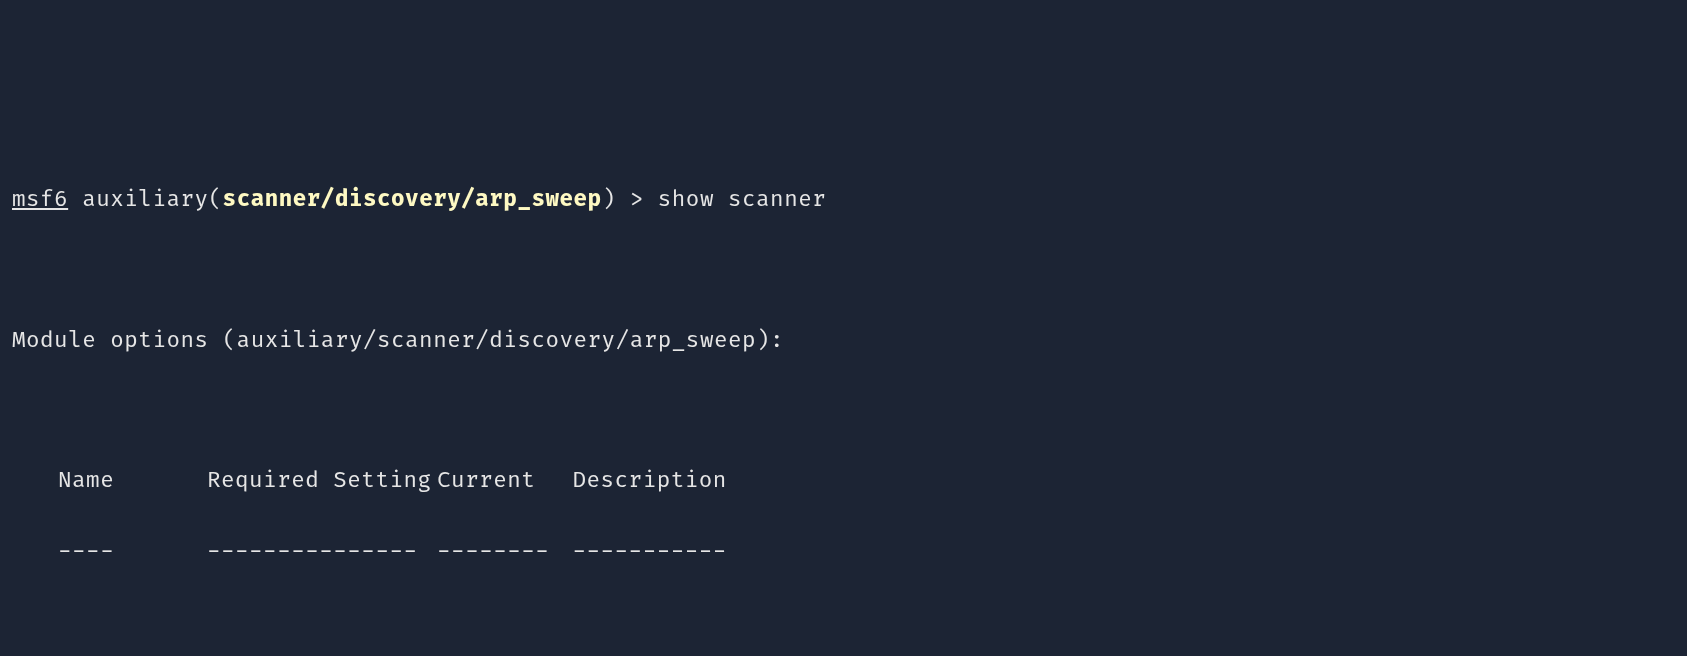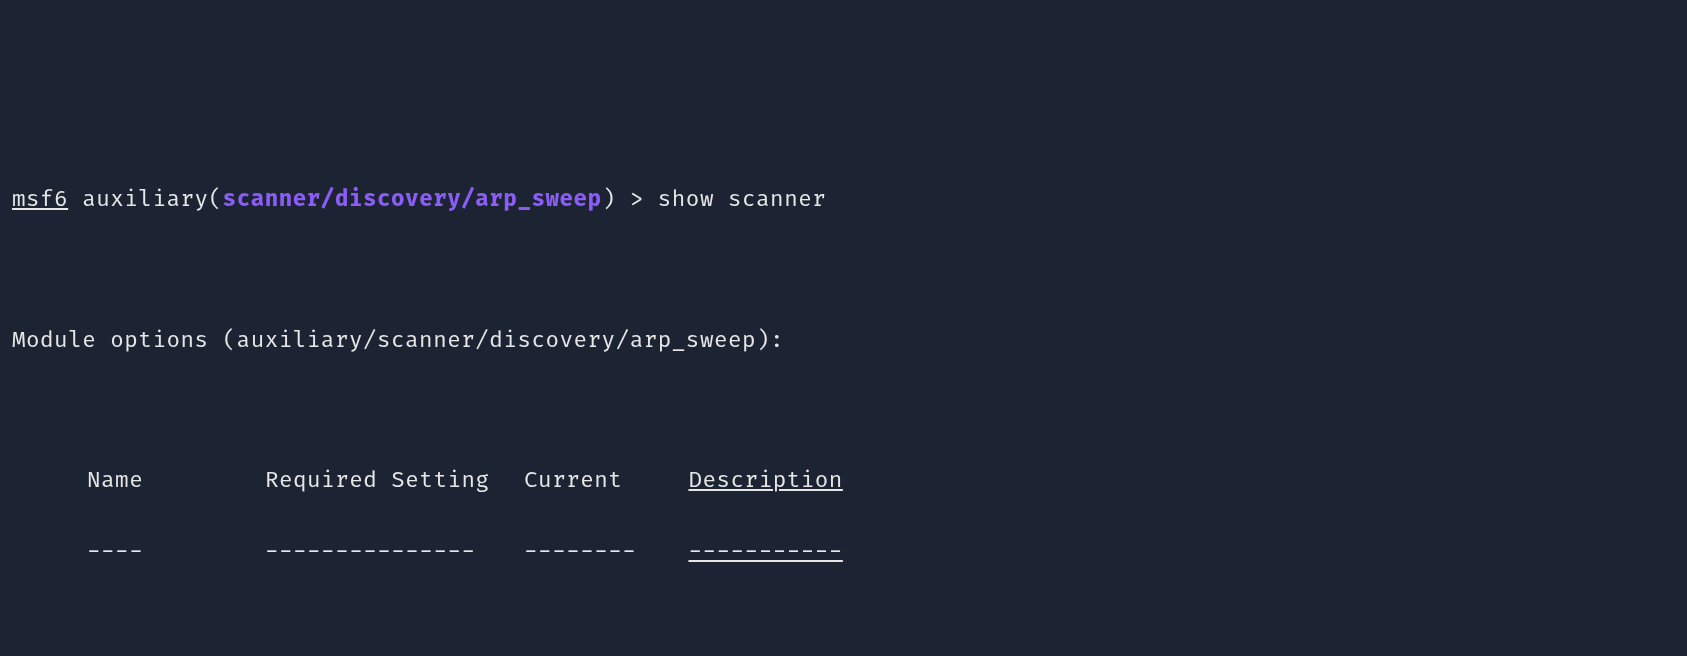--- a/index.html
+++ b/index.html
@@ -7,28 +7,28 @@
     background: #1c2434;
     color: #e6e6e6;
     font-family: "Fira Code", "Consolas", "Monaco", monospace;
     font-size: 22px;
     line-height: 1.6;
     padding: 6px 12px;
     white-space: pre;
     letter-spacing: 0.5px;
   }
   .prompt-underline { text-decoration: underline; }
-  .red-bold { color: #8b5cf6; font-weight: bold; }
+  .red-bold { color: #fef9c3; font-weight: bold; }
   .line { display: block; }
   .opt-line { padding-left: 3.4ch; }
-  .col { display: inline-block; vertical-align: top; white-space: pre-wrap; margin-left: 29px; }
+  .col { display: inline-block; vertical-align: top; white-space: pre-wrap; }
   .col-name { width: 11ch; }
   .col-setting { width: 17ch; }
   .col-required { width: 10ch; }
-  .col-desc { width: 60ch; text-decoration: underline; }
+  .col-desc { width: 60ch; }
 </style>
 </head>
 <body>
 
 
 
 <div>
 <span class="line"><span class="prompt-underline">msf6</span><span> auxiliary(</span><span class="red-bold">scanner/discovery/arp_sweep</span><span>) &gt; </span><span>show scanner</span></span>
 <span class="line"> </span>
 <span class="line">Module options (auxiliary/scanner/discovery/arp_sweep):</span>

